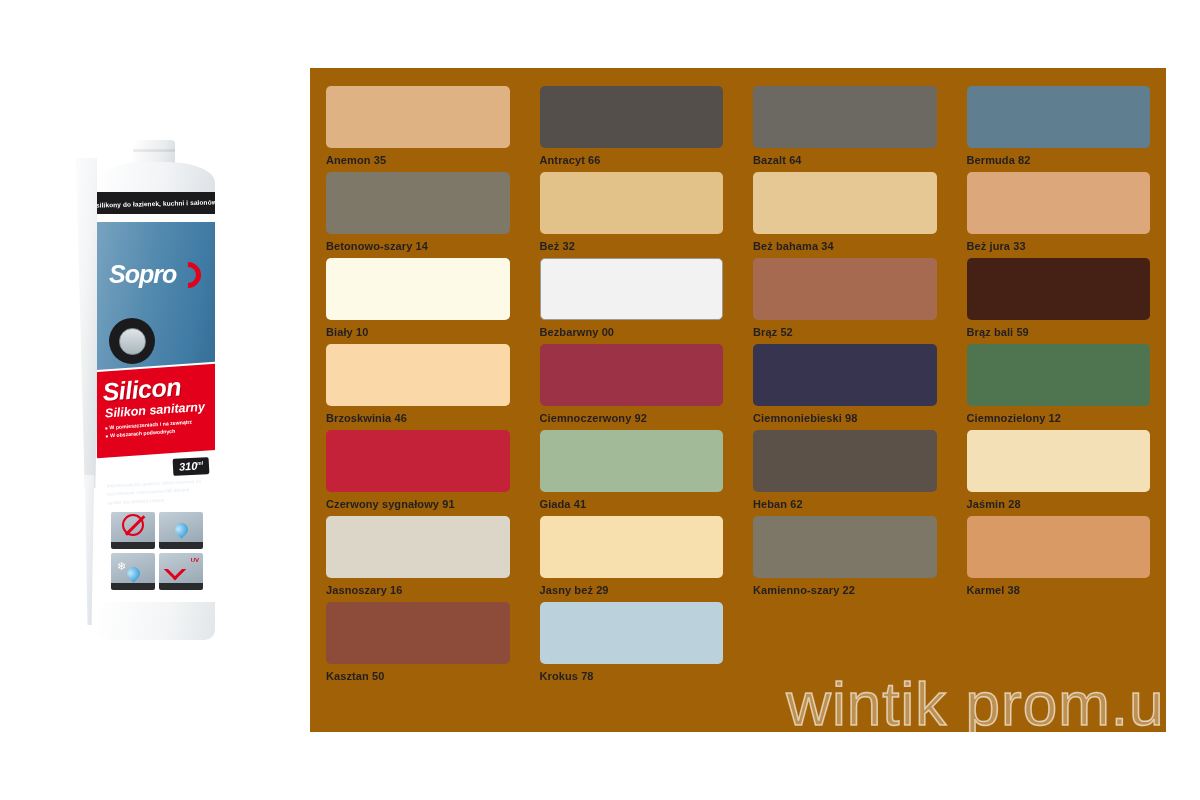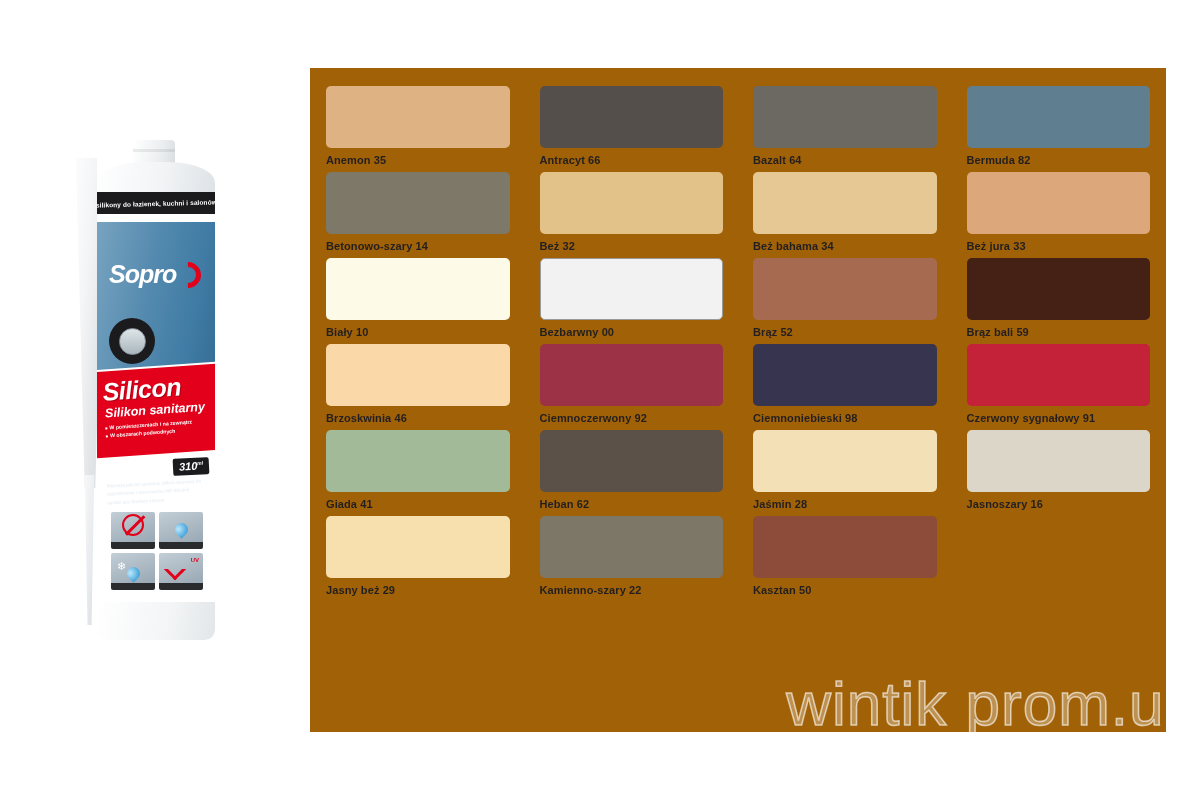--- a/index.html
+++ b/index.html
@@ -359,20 +359,24 @@
         </div>
         <div class="cell">
           <div class="sw" style="background: rgb(156, 50, 69);"></div>
           <div class="cap-label">Ciemnoczerwony 92</div>
         </div>
         <div class="cell">
           <div class="sw" style="background: rgb(55, 52, 80);"></div>
           <div class="cap-label">Ciemnoniebieski 98</div>
         </div>
         <div class="cell">
+          <div class="sw" style="background: rgb(78, 116, 80);"></div>
+          <div class="cap-label">Ciemnozielony 12</div>
+        </div>
+        <div class="cell">
           <div class="sw" style="background: rgb(195, 34, 56);"></div>
           <div class="cap-label">Czerwony sygnałowy 91</div>
         </div>
         <div class="cell">
           <div class="sw" style="background: rgb(163, 186, 153);"></div>
           <div class="cap-label">Giada 41</div>
         </div>
         <div class="cell">
           <div class="sw" style="background: rgb(91, 81, 73);"></div>
           <div class="cap-label">Heban 62</div>
@@ -387,22 +391,30 @@
         </div>
         <div class="cell">
           <div class="sw" style="background: rgb(247, 223, 174);"></div>
           <div class="cap-label">Jasny beż 29</div>
         </div>
         <div class="cell">
           <div class="sw" style="background: rgb(125, 119, 104);"></div>
           <div class="cap-label">Kamienno-szary 22</div>
         </div>
         <div class="cell">
+          <div class="sw" style="background: rgb(217, 154, 102);"></div>
+          <div class="cap-label">Karmel 38</div>
+        </div>
+        <div class="cell">
           <div class="sw" style="background: rgb(141, 75, 58);"></div>
           <div class="cap-label">Kasztan 50</div>
+        </div>
+        <div class="cell">
+          <div class="sw" style="background: rgb(187, 210, 220);"></div>
+          <div class="cap-label">Krokus 78</div>
         </div>
       </div>
   </div>
 
   <div id="watermark">
     <span>wintik prom.ua</span>
   </div>
 
 </div>
 

